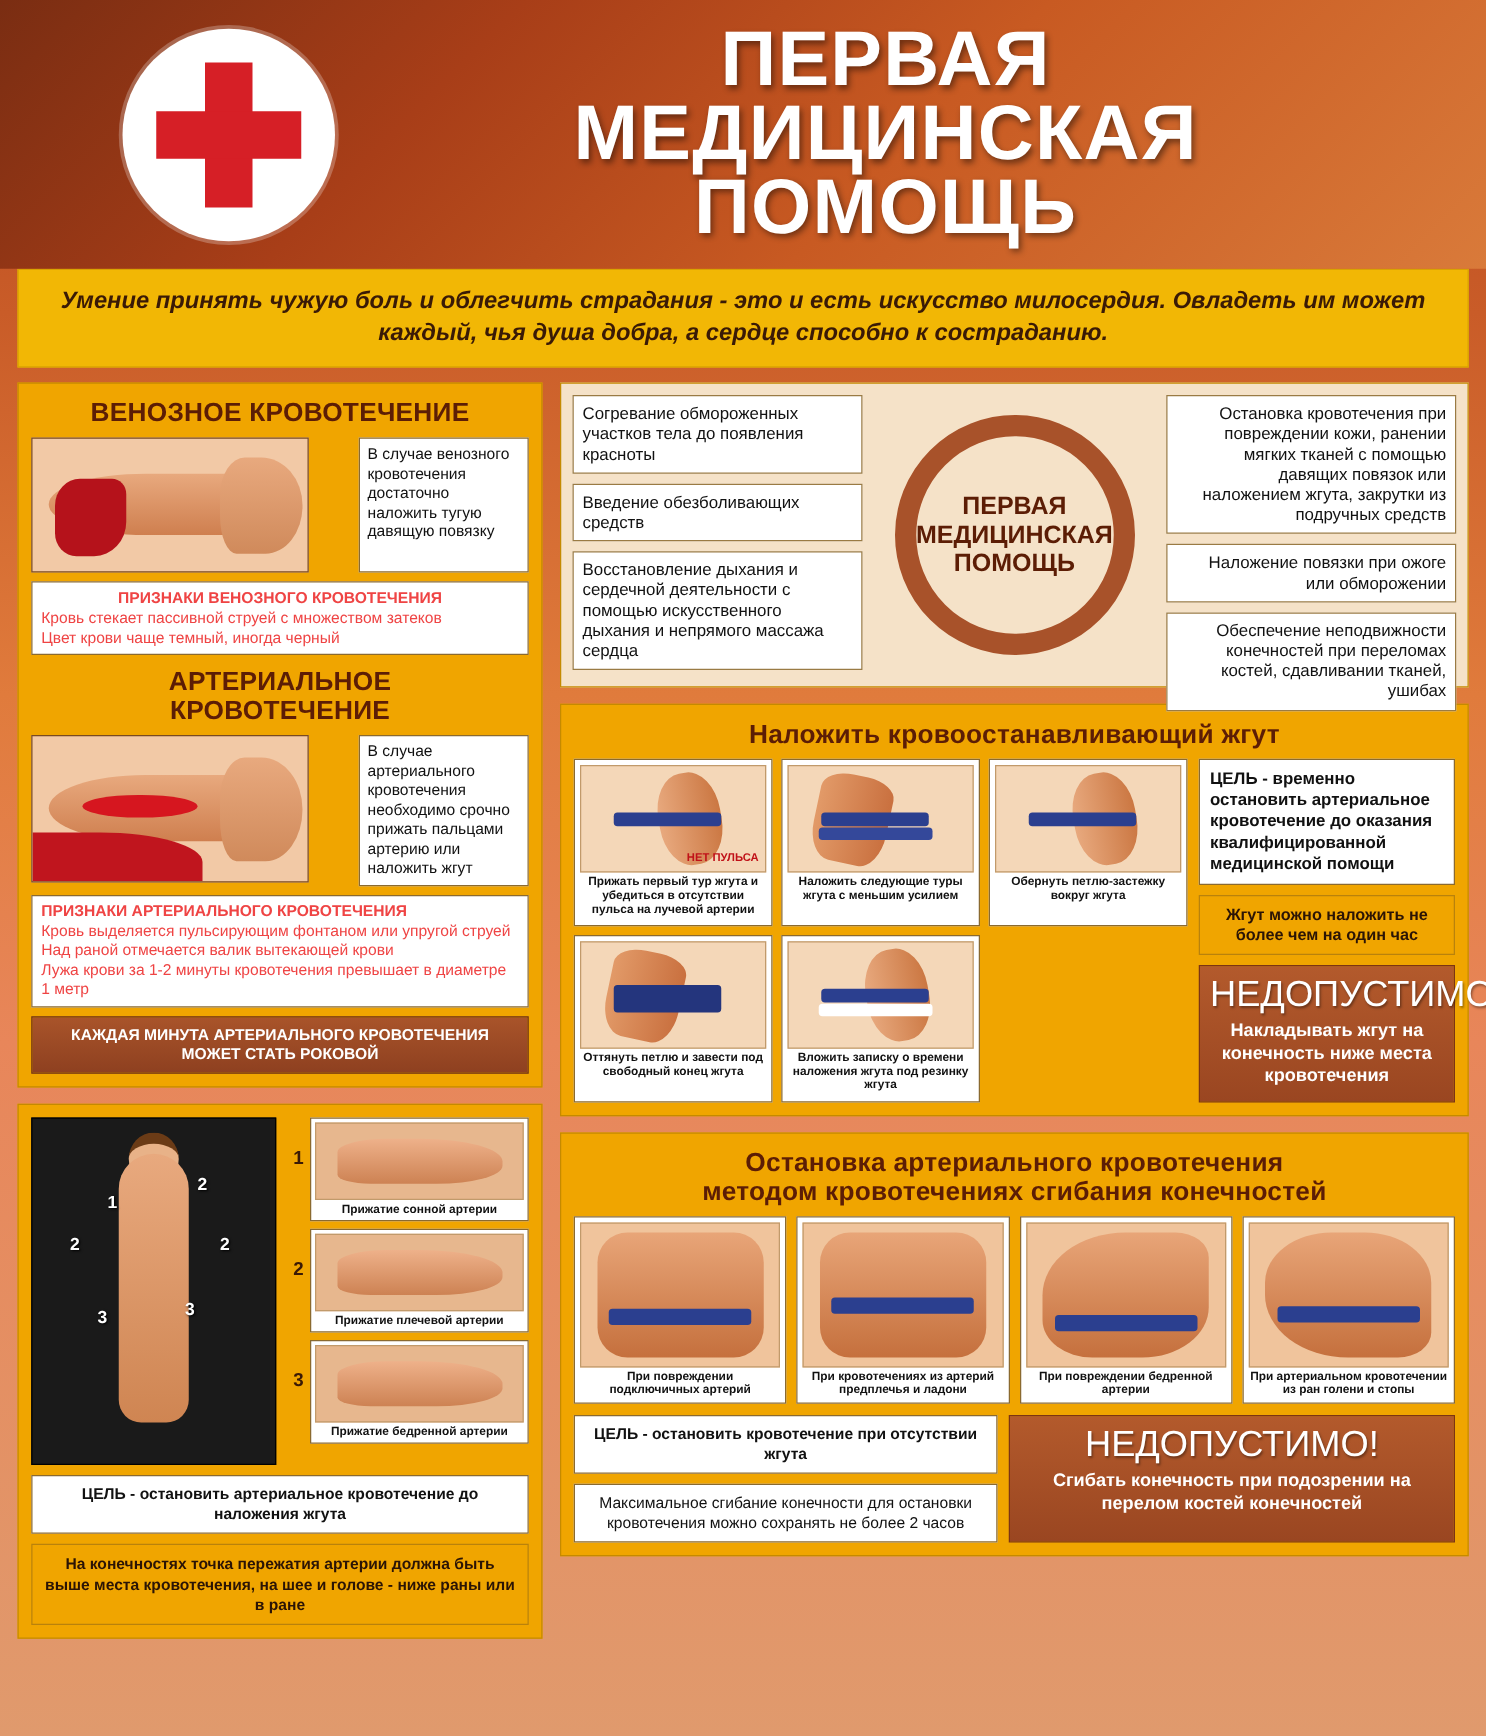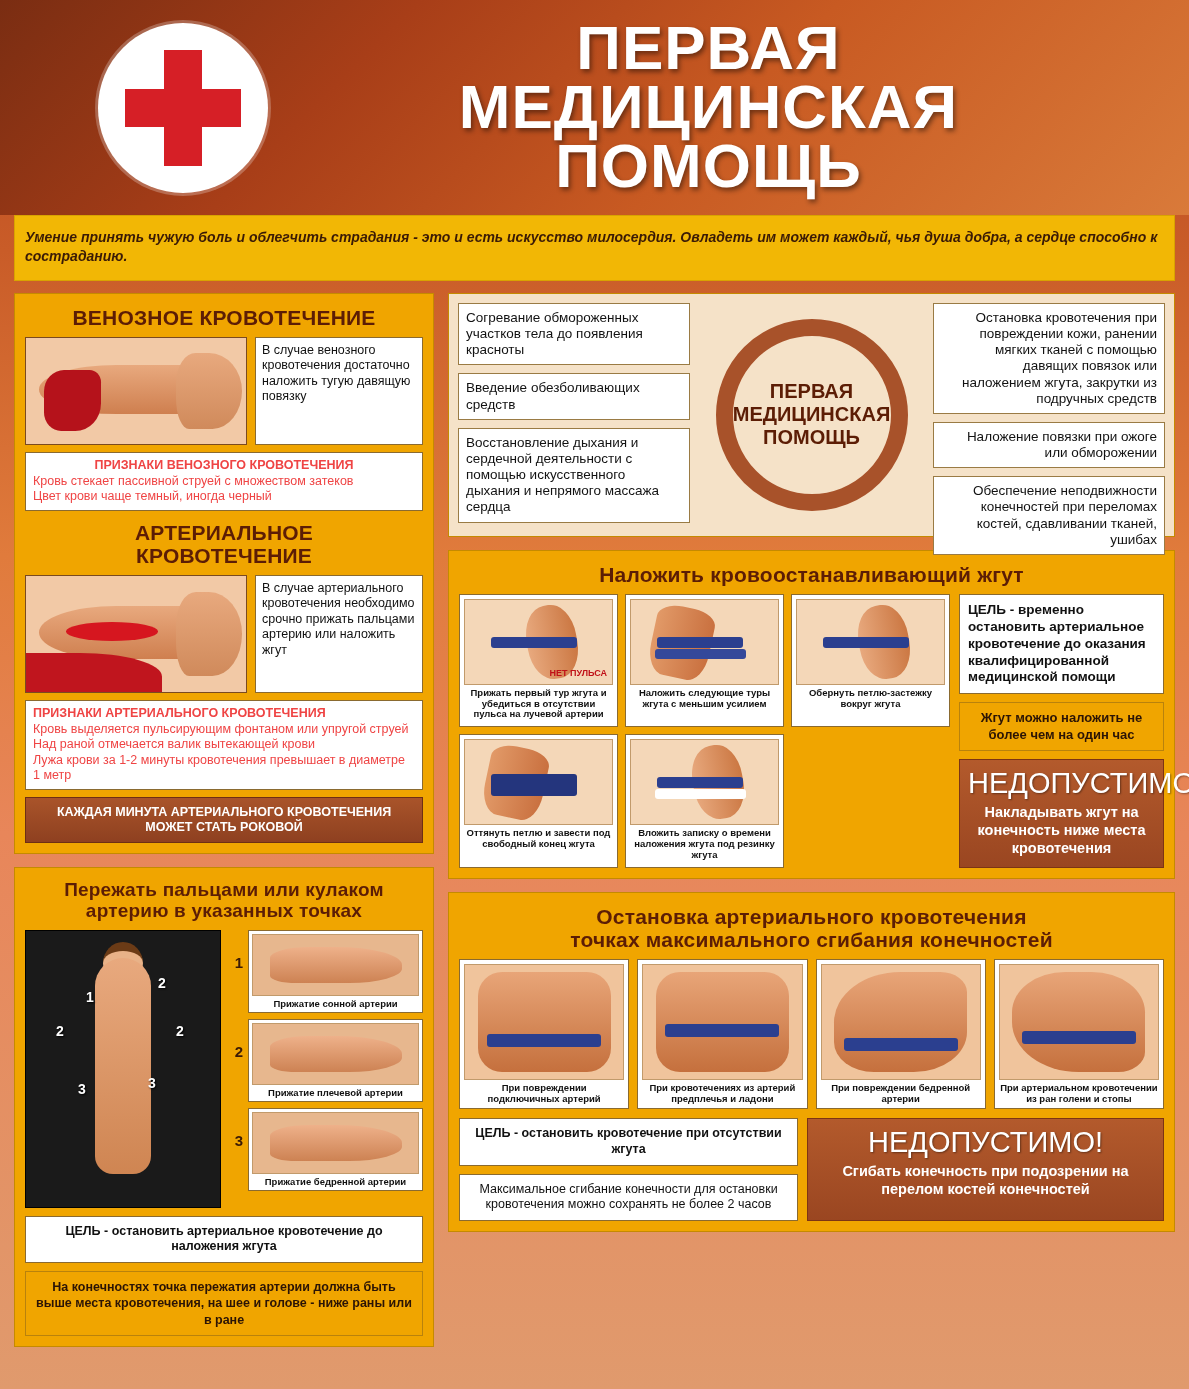--- a/index.html
+++ b/index.html
@@ -48,25 +48,25 @@
     text-shadow:2px 3px 5px rgba(0,0,0,0.45);
     padding-right:40px;
   }
   .title div { white-space:nowrap; }
   
   .motto {
     margin:0 14px;
     background:#f2b705;
     border:1px solid #d9a300;
     padding:12px 10px 14px;
-    text-align:left;
+    text-align:center;
     color:#3a1a06;
     font-weight:bold;
     font-style:italic;
-    font-size:14px;
+    font-size:19px;
     line-height:1.35;
   }
   
   .content {
     display:flex;
     gap:14px;
     padding:12px 14px 14px;
   }
   .col-left { width:420px; flex:0 0 420px; }
   .col-right { flex:1; }
@@ -120,21 +120,21 @@
   .illus-row { display:flex; gap:8px; align-items:stretch; }
   .illus {
     border:1px solid #7a4a20;
     background:#f2c9a6;
     position:relative; overflow:hidden;
   }
   .v-illus { width:222px; height:108px; flex:0 0 222px; }
   .a-illus { width:222px; height:118px; flex:0 0 222px; }
   .side-note {
     flex:1; background:#ffffff; border:1px solid #8a6a30;
-    font-size:12.5px; line-height:1.24; padding:5px 6px; color:#111;
+    font-size:12.5px; line-height:1.24; padding:5px 6px; color:#111;margin-left:32px;
   }
   
   .arm {
     position:absolute; left:6%; top:26%; width:88%; height:46%;
     background:linear-gradient(180deg,#e8a97e,#cf7f4f);
     border-radius:40% 18% 18% 40%/50%;
   }
   .hand {
     position:absolute; right:2%; top:14%; width:30%; height:72%;
     background:linear-gradient(180deg,#e8a97e,#d08a5b);
@@ -334,21 +334,20 @@
           <span class="cap-title" style="text-align:left;">ПРИЗНАКИ АРТЕРИАЛЬНОГО КРОВОТЕЧЕНИЯ</span>
           <div>Кровь выделяется пульсирующим фонтаном или упругой струей</div>
           <div>Над раной отмечается валик вытекающей крови</div>
           <div>Лужа крови за 1-2 минуты кровотечения превышает в диаметре 1 метр</div>
         </div>
 
         <div class="brown-bar">КАЖДАЯ МИНУТА АРТЕРИАЛЬНОГО КРОВОТЕЧЕНИЯ МОЖЕТ СТАТЬ РОКОВОЙ</div>
       </div>
 
       <div class="panel">
-        <div class="panel-title small">Пережать пальцами или кулаком артерию в указанных точках</div>
 
         <div class="pp-row">
           <div class="body-pic">
             <div class="figure-head"></div>
             <div class="figure-body"></div>
             <span class="pp-num" style="left:60px; top:58px;">1</span>
             <span class="pp-num" style="left:132px; top:44px;">2</span>
             <span class="pp-num" style="left:30px; top:92px;">2</span>
             <span class="pp-num" style="left:150px; top:92px;">2</span>
             <span class="pp-num" style="left:52px; top:150px;">3</span>
@@ -472,21 +471,21 @@
               <div class="n-title">НЕДОПУСТИМО!</div>
               <div class="n-text">Накладывать жгут на конечность ниже места кровотечения</div>
             </div>
           </div>
         </div>
       </div>
 
       <div class="panel">
         <div class="panel-title">
           <div>Остановка артериального кровотечения</div>
-          <div>точках максимального сгибания конечностей</div>
+          <div>методом кровотечениях сгибания конечностей</div>
         </div>
 
         <div class="fx-grid">
           <div class="fx-cell">
             <div class="pic">
                 <div class="torso"></div>
                 <div class="fx-band"></div>
               </div>
             <div class="cap">При повреждении подключичных артерий</div>
           </div>

